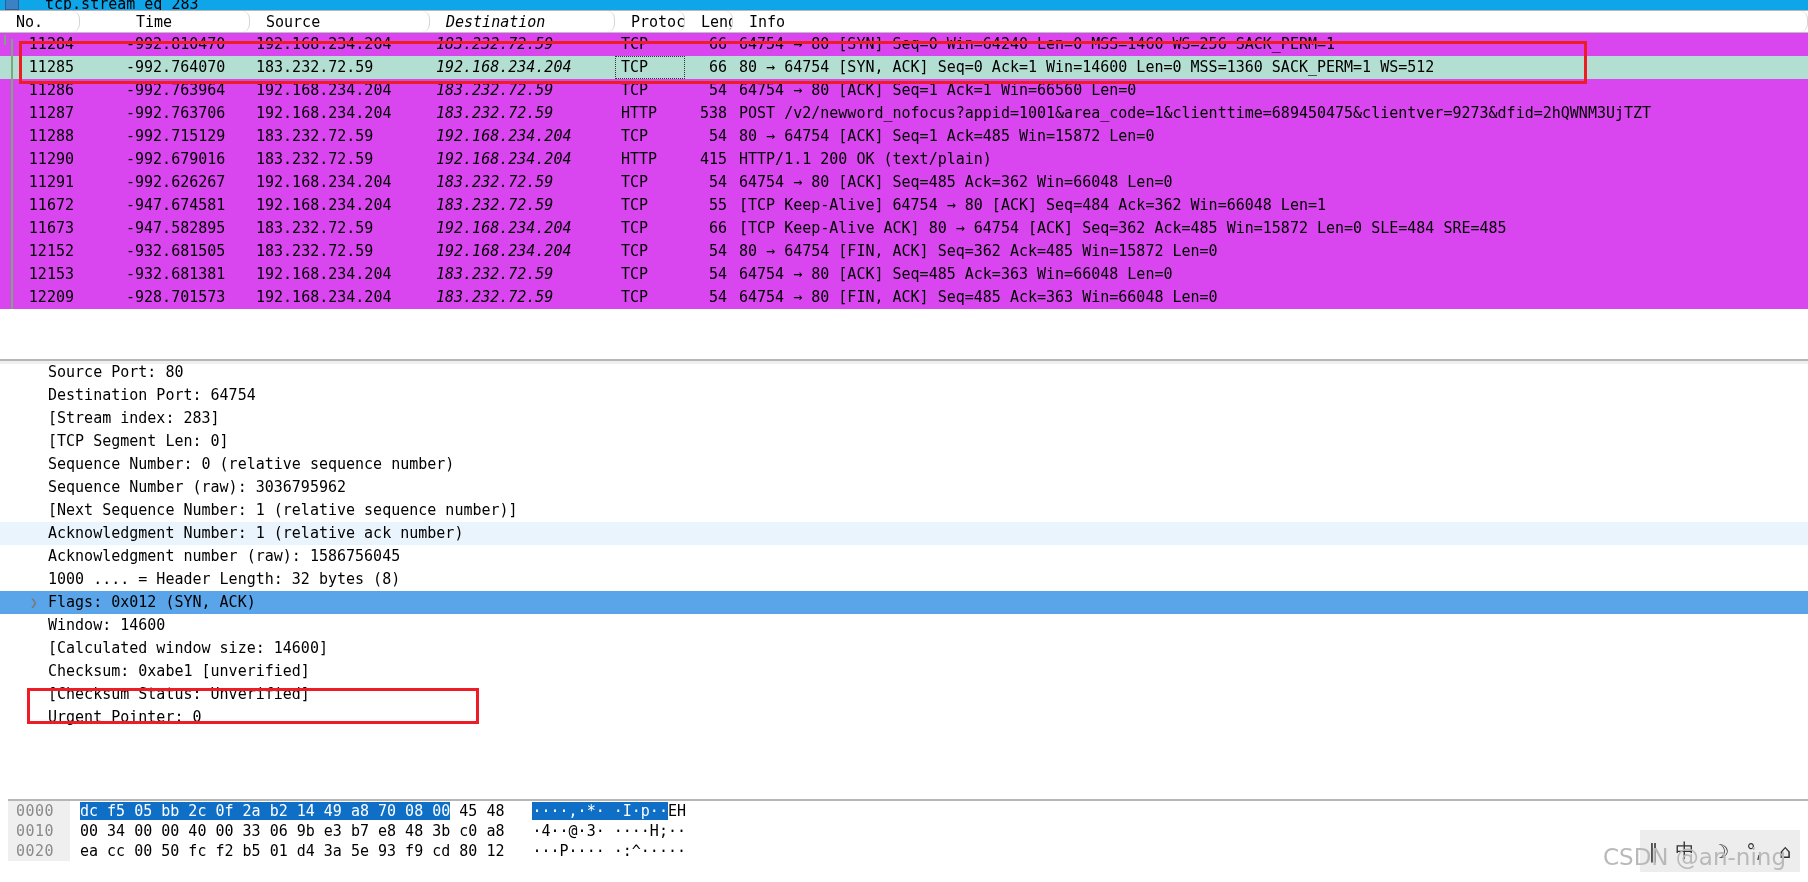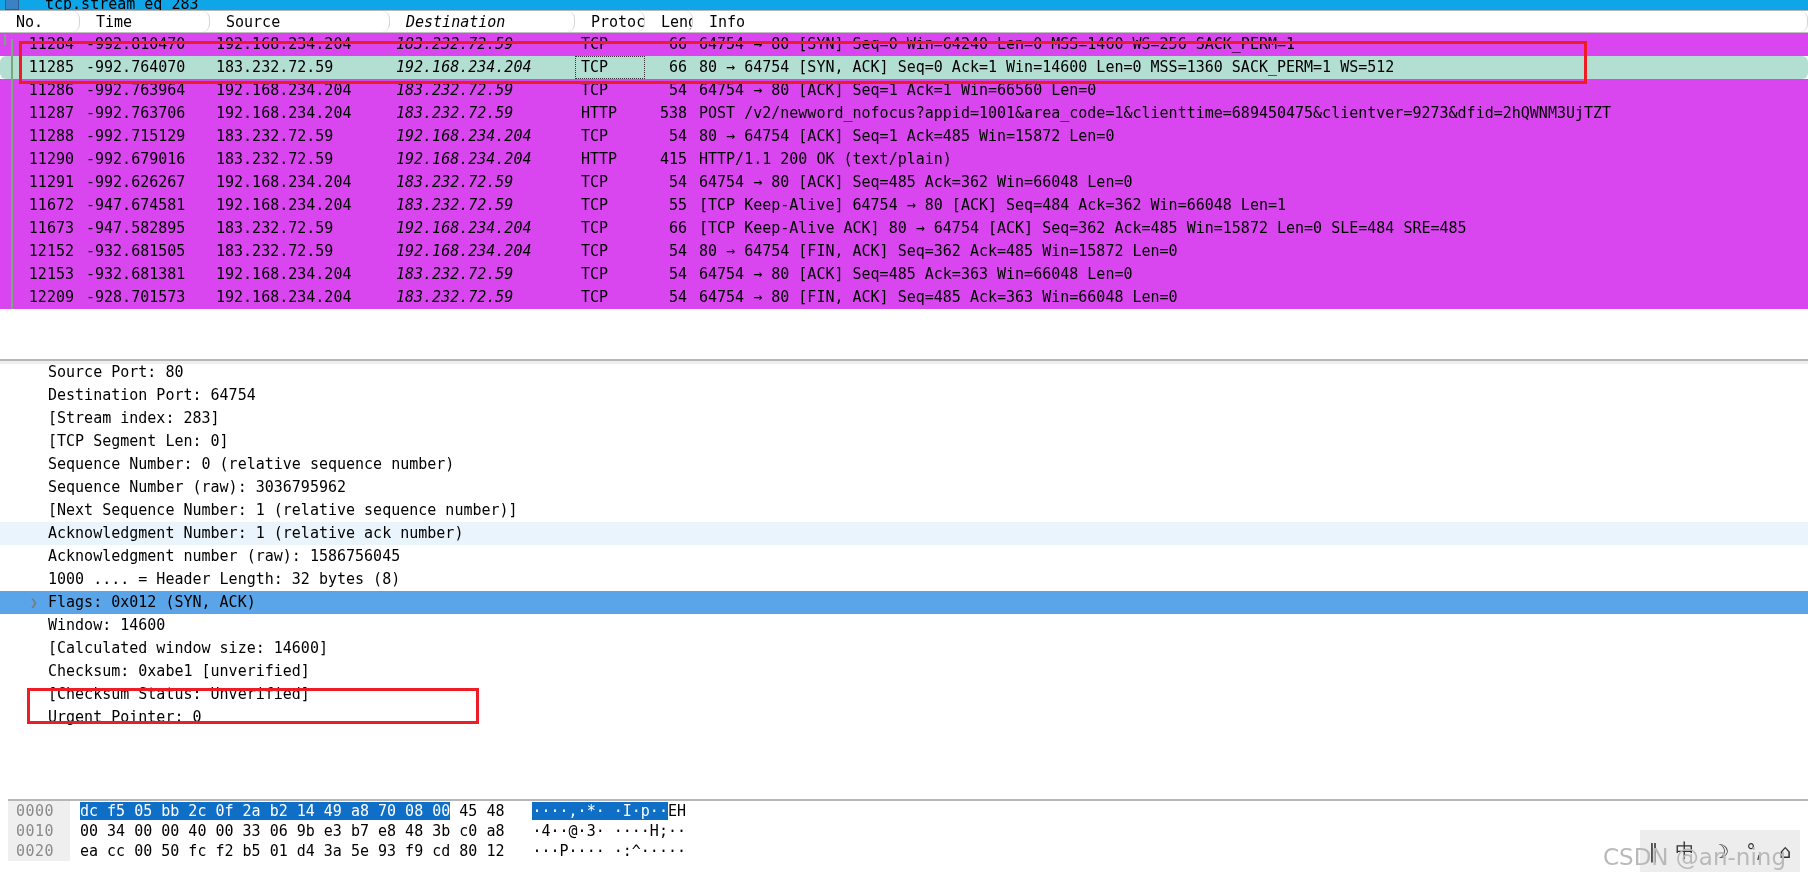--- a/index.html
+++ b/index.html
@@ -41,24 +41,24 @@
     padding: 1px 16px; border-right: 1px solid #d4d4d4;
     white-space: nowrap; overflow: hidden;
     display: flex; align-items: center; border-radius: 8px;
   }
   .plist-rows { position: relative; }
   .prow {
     display: flex; height: 23px; line-height: 23px;
     font-size: 15px; color: #000; white-space: nowrap;
     background: #d946ef;
   }
-  .prow.selected { background: #b3ded2; border-radius: 6px; }
+  .prow.selected { background: #b3ded2; }
   .prow .c { padding: 0 6px; overflow: hidden; white-space: nowrap; }
   .c-no      { width: 80px;  text-align: right; padding-right: 10px; }
-  .c-time    { width: 130px; text-align: left; padding-left: 4px; }
+  .c-time    { width: 130px; text-align: left; padding-left: 4px; margin-left: 40px; }
   .c-source  { width: 180px; }
   .c-dest    { width: 185px; font-style: italic; }
   .c-proto   { width: 70px; }
   .c-len     { width: 48px;  text-align: right; }
   .c-info    { flex: 1 1 auto; padding-left: 10px; }
 
   .prow.selected .c-proto {
     outline: 1px dotted #333; outline-offset: -1px;
     background: #b3ded2;
   }

